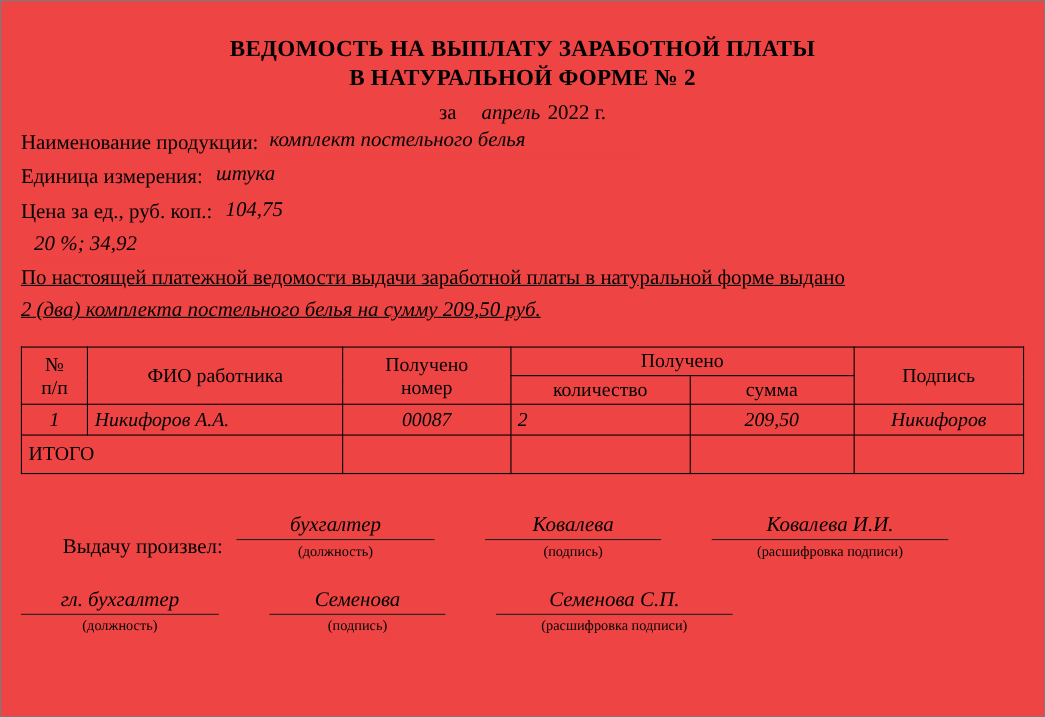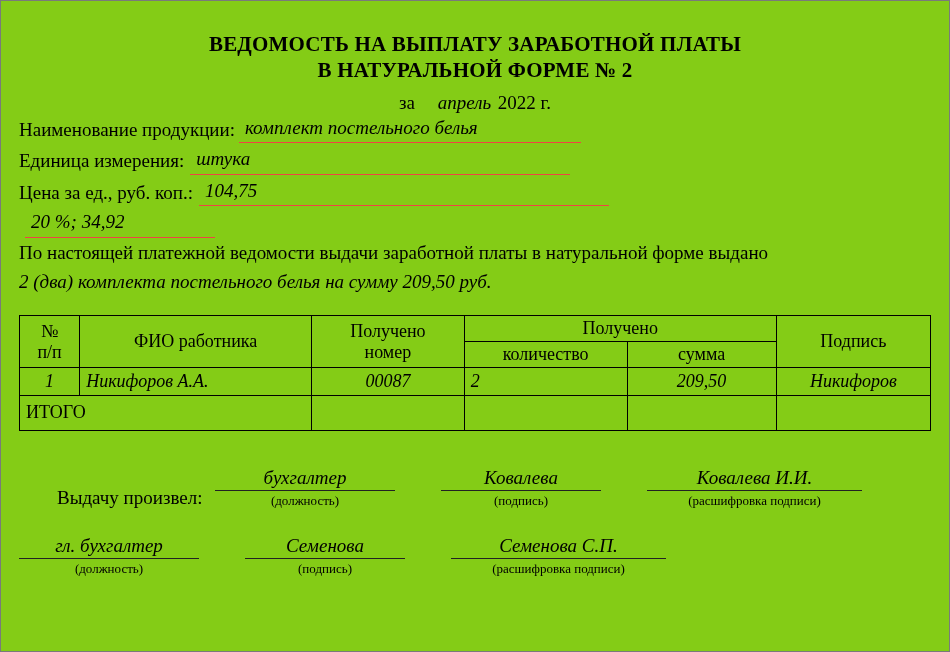--- a/index.html
+++ b/index.html
@@ -9,21 +9,21 @@
   }
   body {
     font-family: "Liberation Serif", "DejaVu Serif", serif;
     color: #000000;
   }
   .page {
     position: relative;
     width: 950px;
     height: 652px;
     box-sizing: border-box;
-    background: #84cc16;
+    background: #ef4444;
     border: 1px solid #7a7a7a;
     overflow: hidden;
   }
   .inner {
     position: absolute;
     left: 18px;
     top: 14px;
     right: 18px;
     bottom: 14px;
   }
@@ -74,25 +74,27 @@
   .fv-w3 { width: 398px; }
   .fv-w4 { width: 178px; }
 
   .row-1 .field-value { margin-left: 4px; }
 
   
   .para {
     font-size: 19px;
     line-height: 1.35;
     text-align: justify;
+    text-decoration: underline;
   }
   .para-amount {
     margin-top: 6px;
     font-size: 19px;
     font-style: italic;
+    text-decoration: underline;
     display: inline-block;
   }
 
   
   table.main {
     margin-top: 22px;
     border-collapse: collapse;
     width: 100%;
     font-size: 18px;
   }

